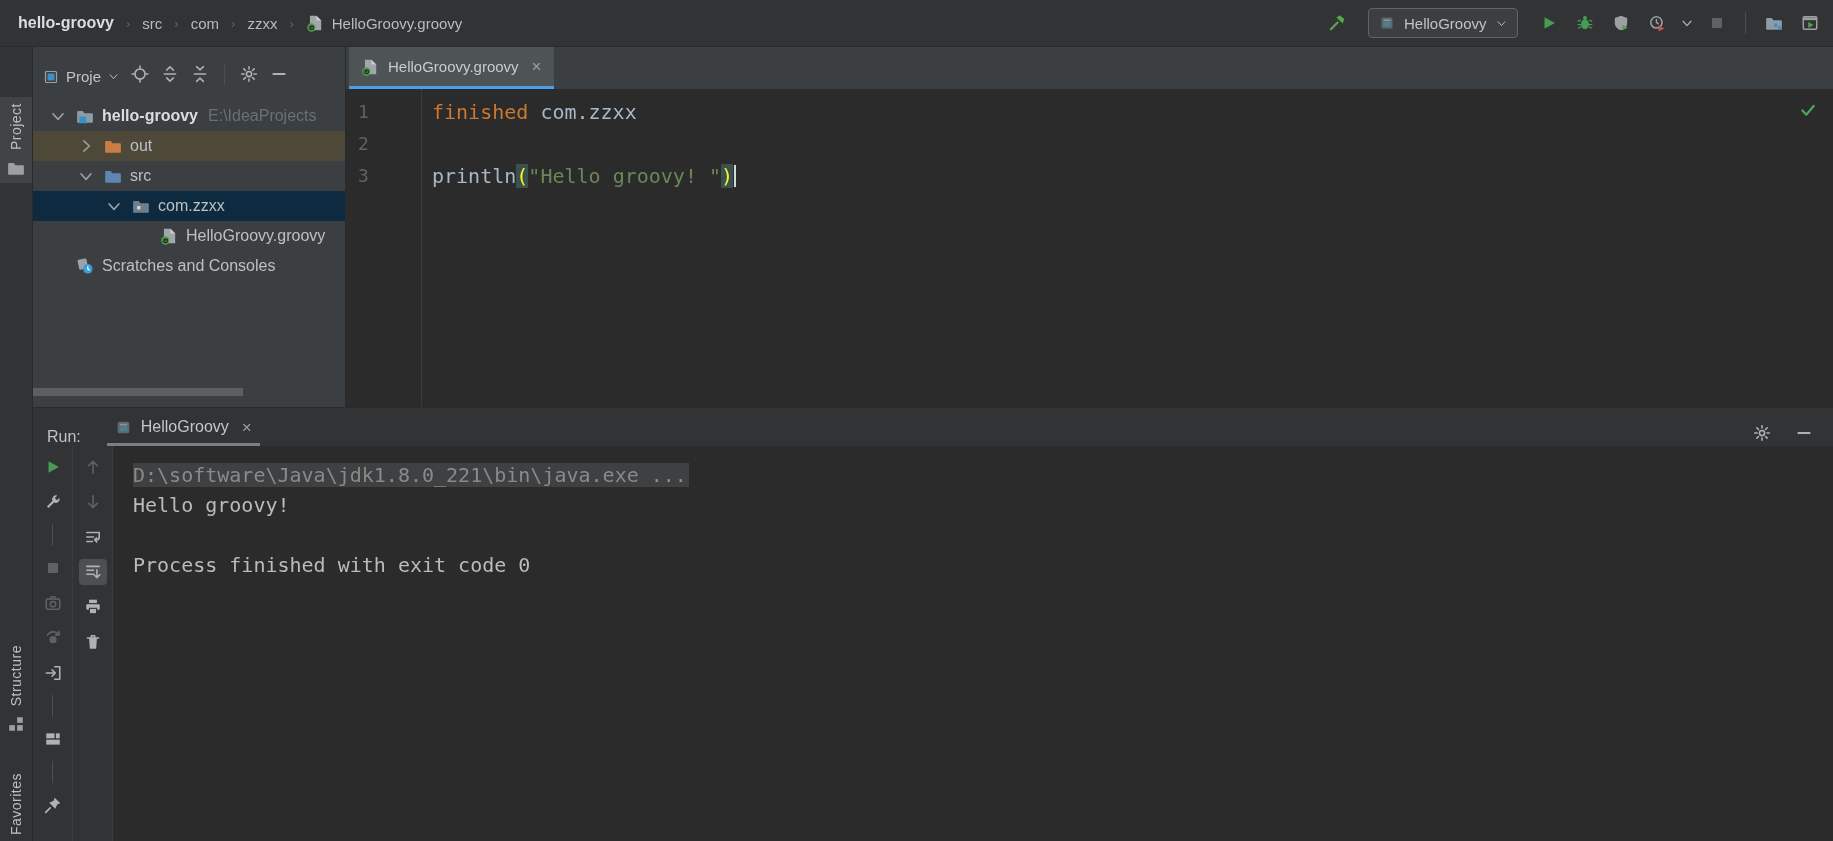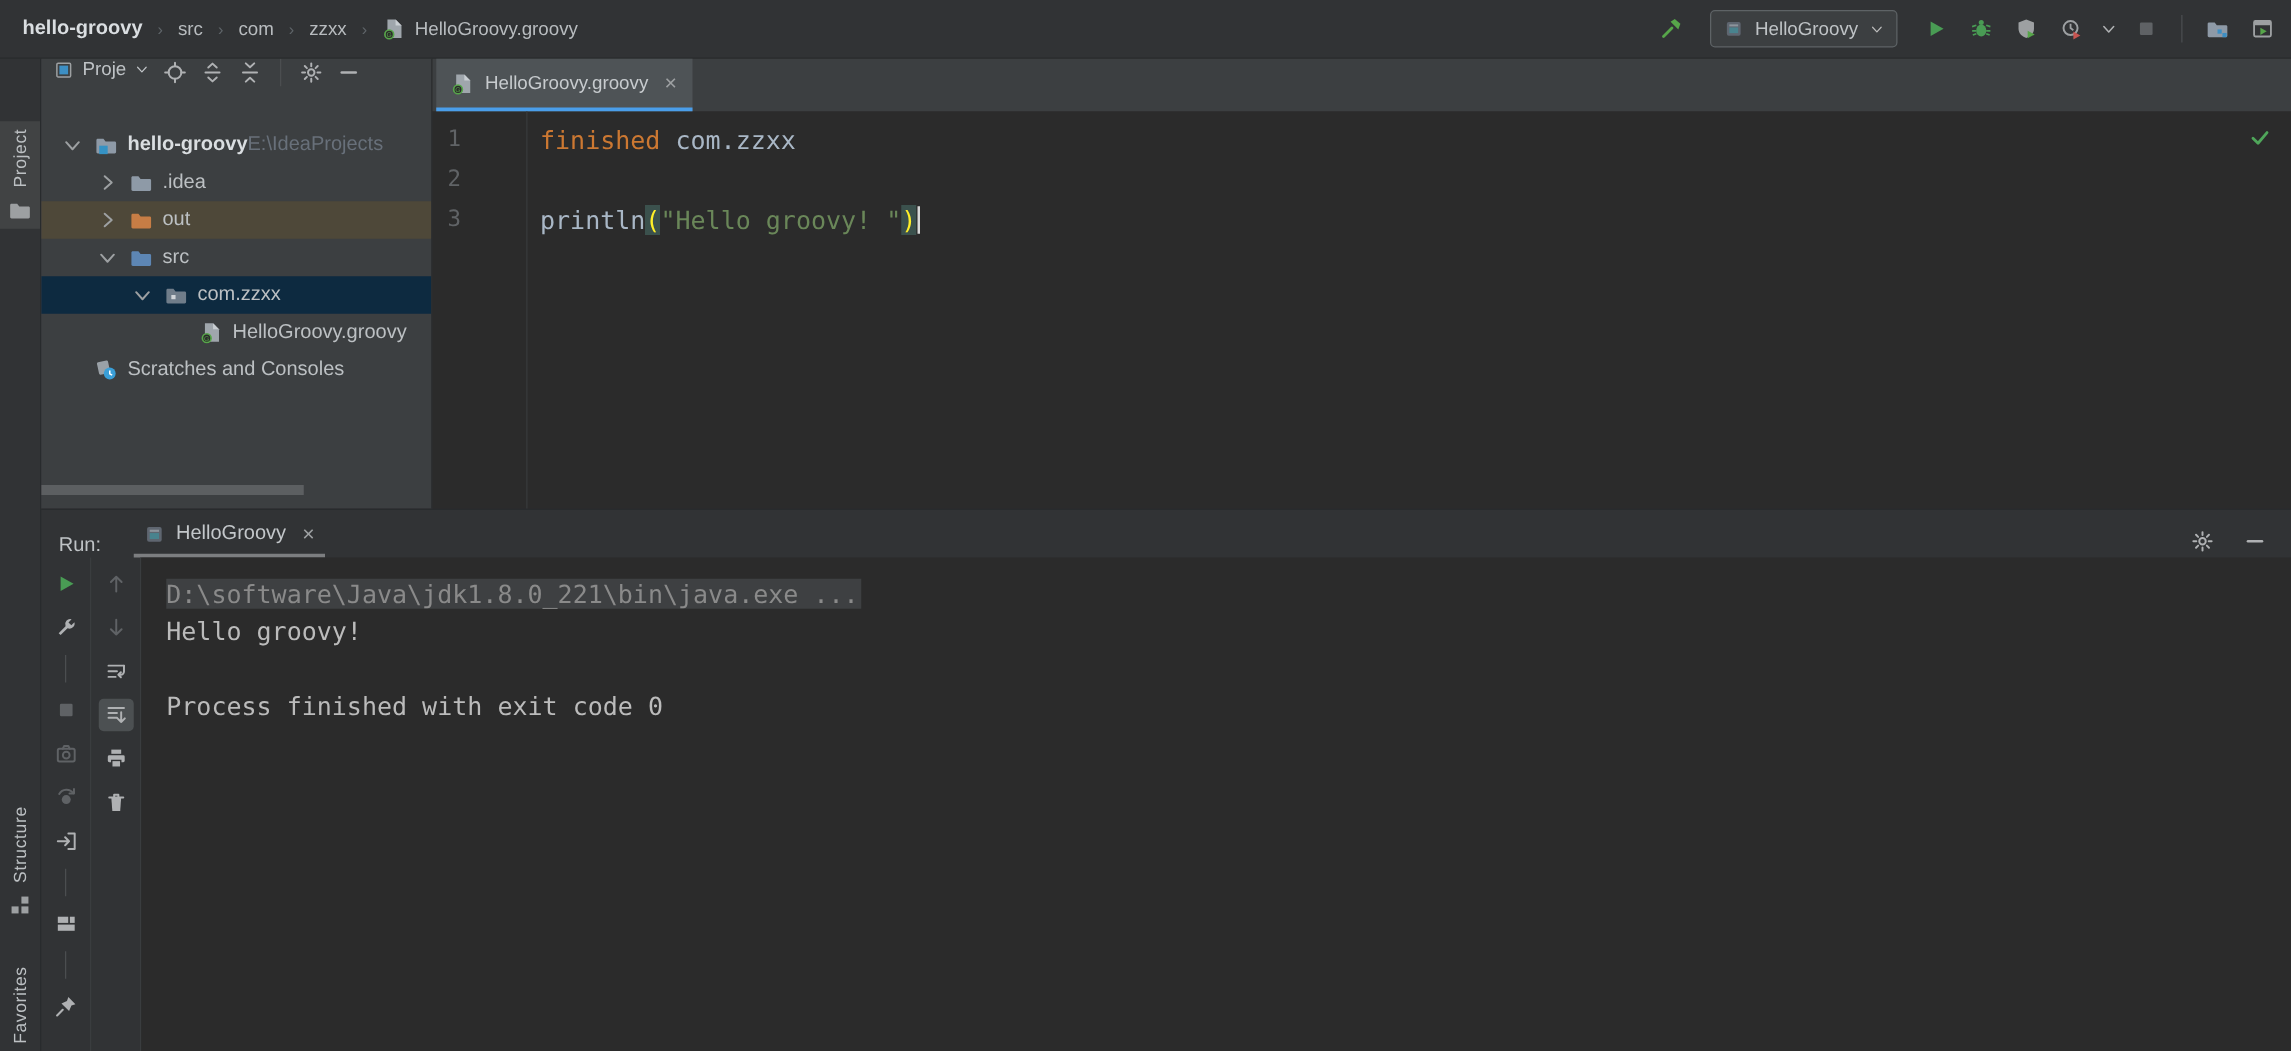--- a/index.html
+++ b/index.html
@@ -42,31 +42,31 @@
               gap:9px;color:#bcc0c3;font-size:14px;padding:6px 0}
   .vtext{writing-mode:vertical-rl;transform:rotate(180deg);letter-spacing:.5px}
   .stripe-btn .sic{color:#9da0a2}
   #stripe-project{top:50px;background:rgba(255,255,255,.08)}
   #stripe-structure{top:592px}
   #stripe-favorites{top:720px}
 
   
   .project-panel{position:absolute;left:33px;top:47px;width:313px;height:360px;background:var(--panel-bg);
                  border-right:1px solid var(--border);box-sizing:border-box;overflow:hidden}
-  .pp-header{height:38px;display:flex;align-items:flex-start;padding:0 4px 0 10px}
+  .pp-header{height:38px;display:flex;align-items:flex-end;padding:0 4px 0 10px}
   .pp-title{display:flex;align-items:center;gap:7px;font-size:15px;color:#bfc3c6}
   .pp-icons{display:flex;align-items:center;gap:8px;margin-left:10px}
   .pp-icons .tbtn{width:22px;height:22px}
   .tree{position:relative;padding-top:16px}
   .trow{height:30px;display:flex;align-items:center;font-size:16px;white-space:nowrap;overflow:hidden}
   .trow .chev{width:28px;display:flex;justify-content:center;color:#9da0a2;flex:none}
   .trow .ic{width:26px;display:flex;justify-content:center;flex:none}
   .trow .lbl{margin-left:4px;color:#bcc0c3}
   .trow .lbl.bold{font-weight:bold;color:#dadee1}
-  .trow .path{color:var(--path-text)}
+  .trow .path{margin-left:10px;color:var(--path-text)}
   .trow.selected{background:var(--selection-bg)}
   .trow.hover{background:var(--hover-row-bg)}
   .pp-hscroll{position:absolute;left:0;bottom:11px;height:8px;width:210px;background:var(--scrollbar-thumb)}
 
   
   .editor{position:absolute;left:346px;top:47px;right:0;height:360px;background:var(--editor-bg)}
   .tabbar{height:42px;background:var(--panel-bg);display:flex;align-items:stretch}
   .etab{margin-left:3px;background:var(--tab-bg);display:flex;align-items:center;gap:9px;padding:0 12px;
         border-bottom:3px solid var(--tab-underline);box-sizing:border-box;font-size:15px;color:#c7cbce}
   .close-x{color:#9da0a2;font-size:17px;margin-left:4px;line-height:1}
@@ -279,34 +279,20 @@
           </span>
     <span class="ic">
             <svg width="18" height="18" viewBox="0 0 16 16" fill="none">
               <path d="M1 4.5c0-.6.4-1 1-1h4l1.5 2H14c.6 0 1 .4 1 1V13c0 .6-.4 1-1 1H2c-.6 0-1-.4-1-1V4.5z" fill="#8e9aa7"></path>
               <rect x="3" y="8.5" width="6" height="6" fill="#3592c4"></rect>
             </svg>
           </span>
     <span class="lbl bold">hello-groovy</span>
     <span class="path">E:\IdeaProjects</span>
   </div>
-        <div class="trow" style="padding-left:39px">
-    <span class="chev">
-            <svg width="18" height="18" viewBox="0 0 16 16" fill="none">
-              <path d="M6 3.5L11 8l-5 4.5" stroke="currentColor" stroke-width="1.4" stroke-linecap="round" stroke-linejoin="round" fill="none"></path>
-            </svg>
-          </span>
-    <span class="ic">
-            <svg width="18" height="18" viewBox="0 0 16 16" fill="none">
-              <path d="M1 4.5c0-.6.4-1 1-1h4l1.5 2H14c.6 0 1 .4 1 1V13c0 .6-.4 1-1 1H2c-.6 0-1-.4-1-1V4.5z" fill="#8e9aa7"></path>
-            </svg>
-          </span>
-    <span class="lbl">.idea</span>
-
-  </div>
         <div class="trow hover" style="padding-left:39px">
     <span class="chev">
             <svg width="18" height="18" viewBox="0 0 16 16" fill="none">
               <path d="M6 3.5L11 8l-5 4.5" stroke="currentColor" stroke-width="1.4" stroke-linecap="round" stroke-linejoin="round" fill="none"></path>
             </svg>
           </span>
     <span class="ic">
             <svg width="18" height="18" viewBox="0 0 16 16" fill="none">
               <path d="M1 4.5c0-.6.4-1 1-1h4l1.5 2H14c.6 0 1 .4 1 1V13c0 .6-.4 1-1 1H2c-.6 0-1-.4-1-1V4.5z" fill="#c77d45"></path>
             </svg>

